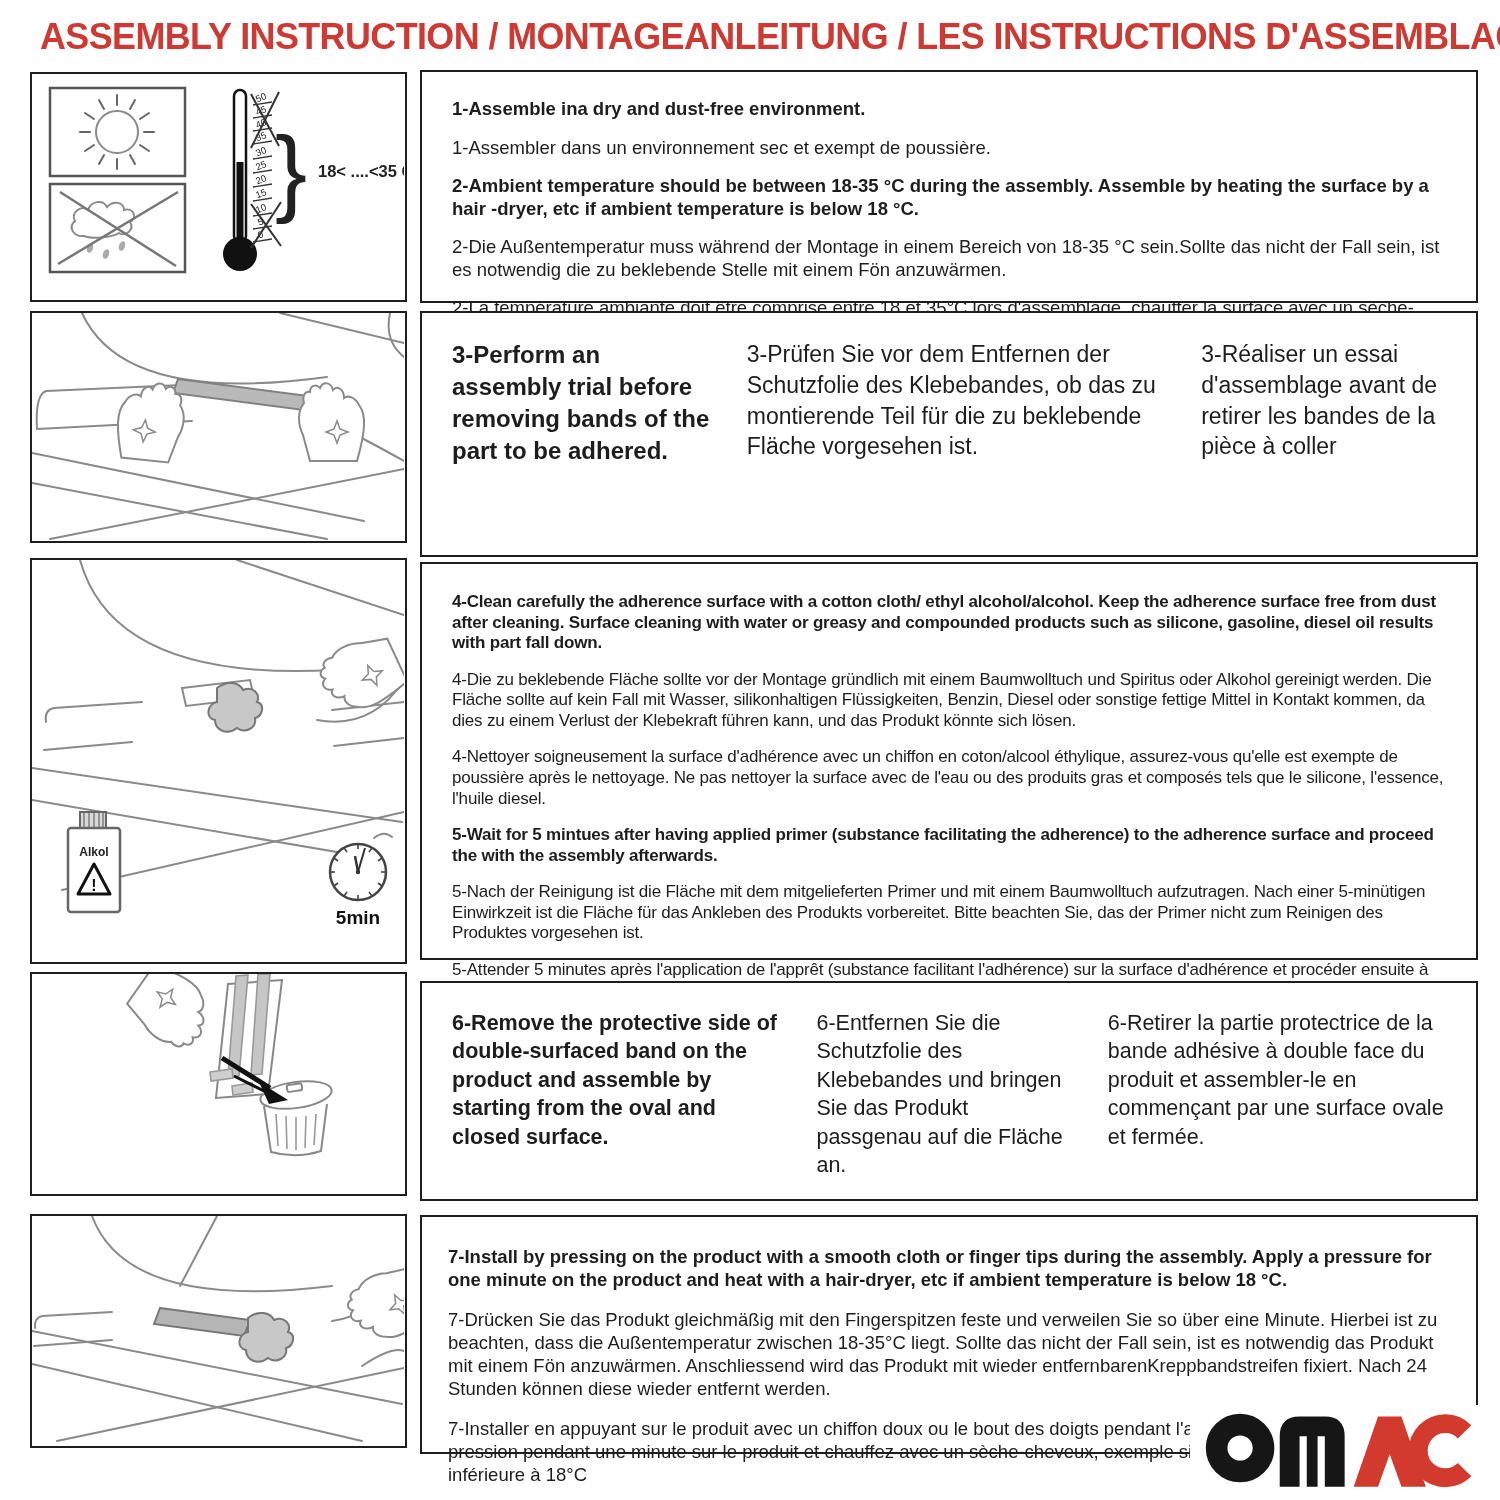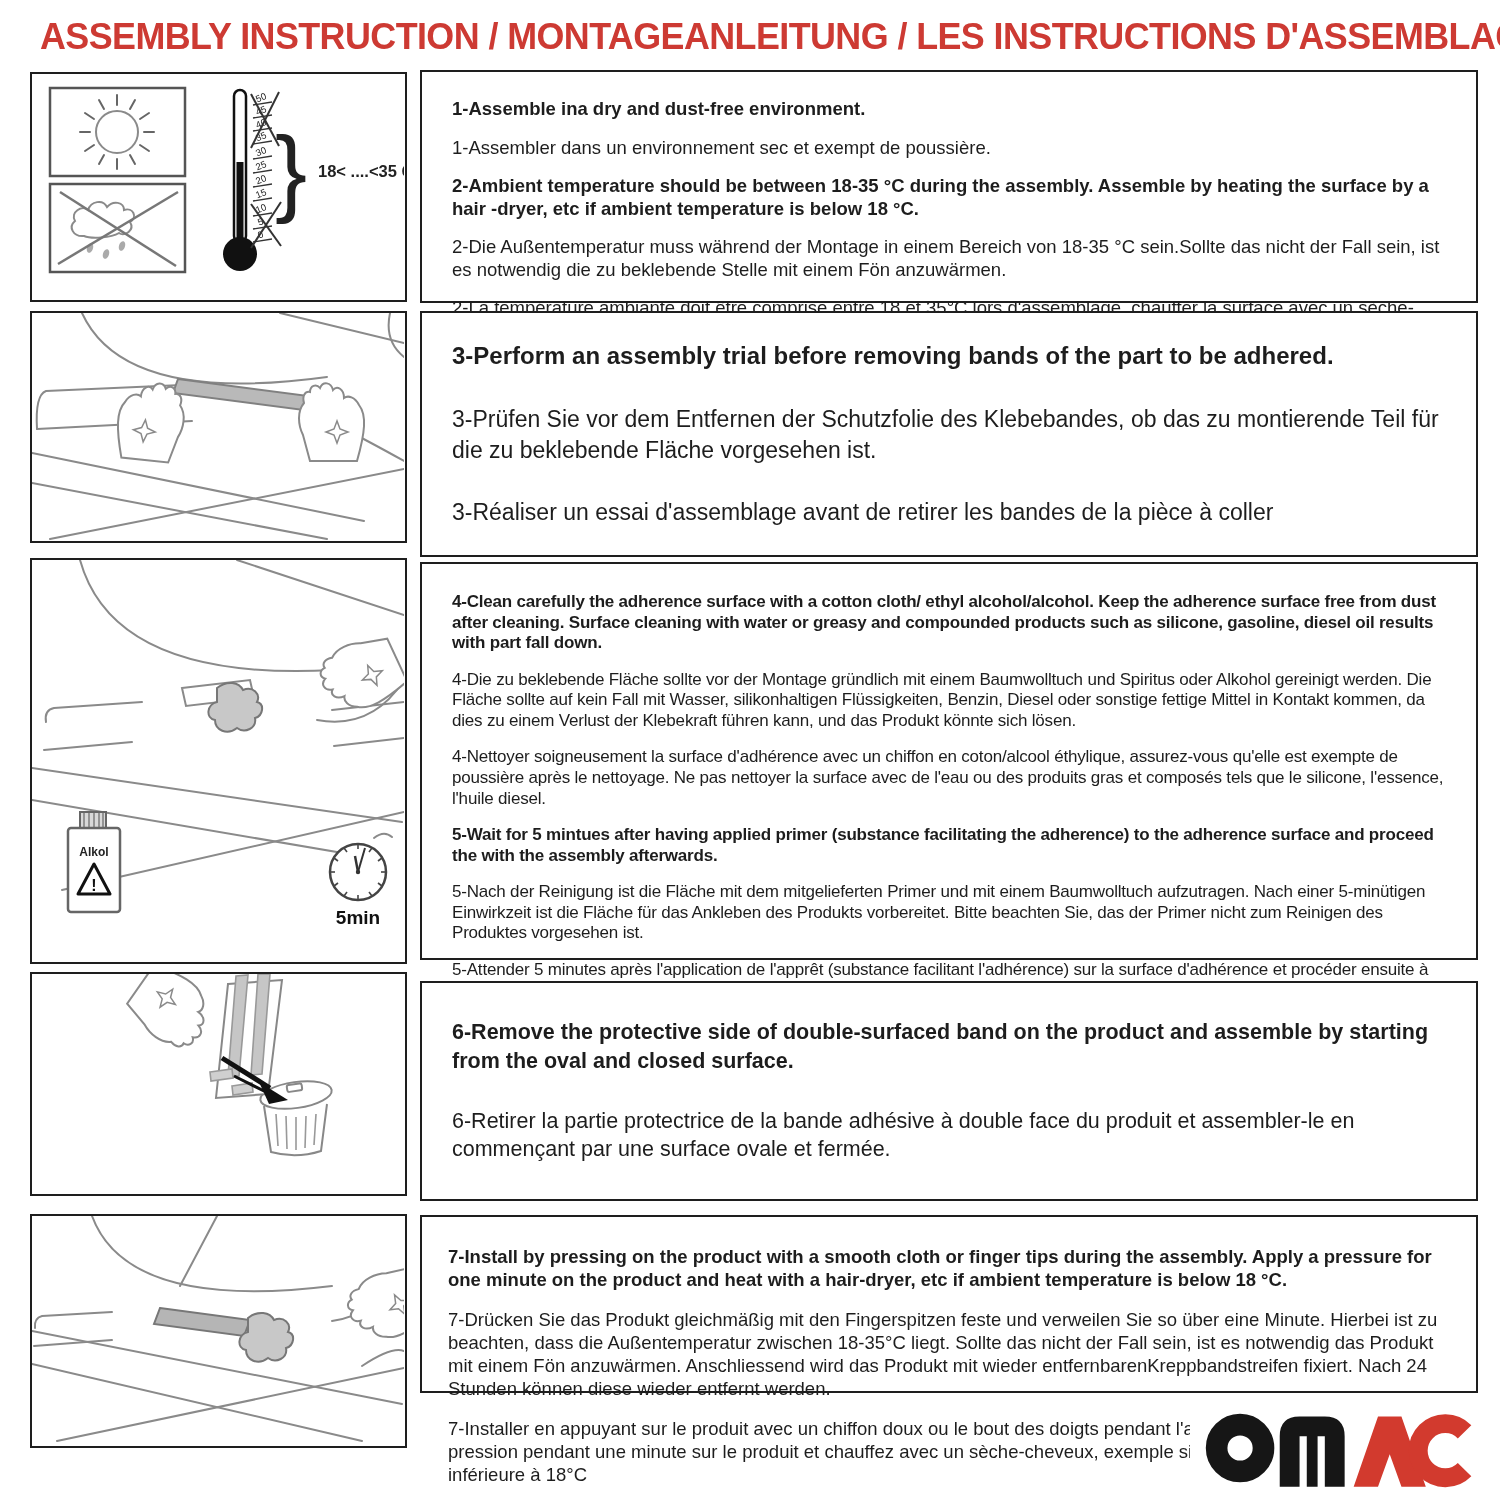--- a/index.html
+++ b/index.html
@@ -7,37 +7,37 @@
         font-family:"Liberation Sans",sans-serif;color:#1d1d1d;overflow:hidden;}
   .title{position:absolute;left:40px;top:16px;font-size:37px;font-weight:bold;
          color:#cd3a33;letter-spacing:-0.6px;white-space:nowrap;
          transform:scaleX(0.97);transform-origin:left top;}
   .box{position:absolute;border:2.5px solid #1e1e1e;background:#fff;box-sizing:border-box;}
   .illus{left:30px;width:377px;}
   .textbox{left:420px;width:1058px;padding:10px 14px;box-sizing:border-box;}
   .textbox p{margin:16px;}
   .b{font-weight:bold;}
   .gap{margin-top:20px;}
-  .vcenter{display:flex;flex-direction:column;justify-content:center;}
+  .vcenter{display:flex;flex-direction:row;justify-content:center;}
   
   .r1i{top:72px;height:230px;}
   .r1t{top:70px;height:233px;font-size:18.5px;line-height:1.22;}
   
   .r2i{top:311px;height:232px;}
   .r2t{top:311px;height:246px;font-size:23px;line-height:1.34;}
   .r2t .xl{font-size:24px;}
   
   .r3i{top:558px;height:406px;}
   .r3t{top:562px;height:398px;font-size:17px;line-height:1.21;letter-spacing:-0.2px;padding-top:12px;}
   
   .r4i{top:972px;height:224px;}
   .r4t{top:981px;height:220px;font-size:21.5px;line-height:1.32;}
   
   .r5i{top:1214px;height:234px;}
-  .r5t{top:1215px;height:178px;font-size:18.5px;line-height:1.26;padding-top:12px;padding-left:10px;}
+  .r5t{top:1215px;height:239px;font-size:18.5px;line-height:1.26;padding-top:12px;padding-left:10px;}
   .logo{position:absolute;top:1405px;right:12px;width:290px;height:86px;background:#fff;
         display:flex;align-items:center;justify-content:flex-end;padding-left:8px;}
   svg{display:block;}
   .sk{stroke:#8a8a8a;stroke-width:2;fill:none;stroke-linecap:round;stroke-linejoin:round;}
 </style>
 </head>
 <body>
 
 <div id="page">
 
@@ -253,20 +253,21 @@
       </g>
       <g>
         <line x1="190" y1="84" x2="238" y2="114" stroke="#111" stroke-width="5"></line>
         <line x1="202" y1="102" x2="234" y2="118" stroke="#111" stroke-width="3"></line>
         <polygon points="256,126 227,108 237,130" fill="#111"></polygon>
       </g>
     </svg>
   </div>
   <div class="box textbox vcenter r4t">
     <p class="b">6-Remove the protective side of double-surfaced band on the product and assemble by starting from the oval and closed surface.</p>
+    <p>6-Entfernen Sie die Schutzfolie des Klebebandes und bringen Sie das Produkt passgenau auf die Fläche an.</p>
     <p>6-Retirer la partie protectrice de la bande adhésive à double face du produit et assembler-le en commençant par une surface ovale et fermée.</p>
   </div>
 
   <div class="box illus r5i">
     <svg width="372" height="229" viewBox="0 0 372 229">
       <g class="sk">
         <path d="M60,0 Q95,95 300,70"></path>
         <path d="M185,0 L148,70"></path>
         <path d="M372,55 Q340,100 300,105"></path>
         <path d="M330,150 Q360,130 372,135"></path>

